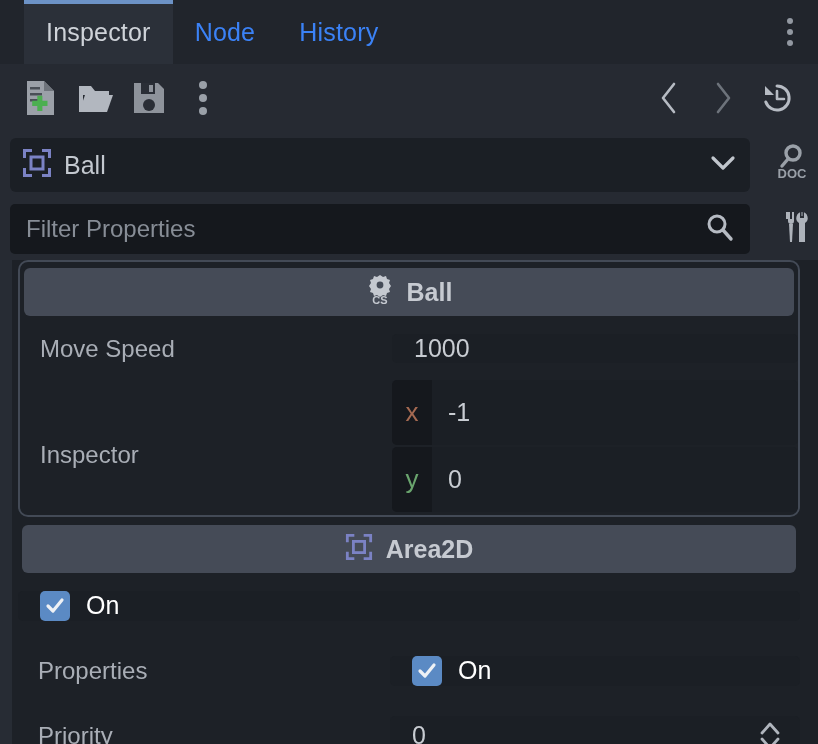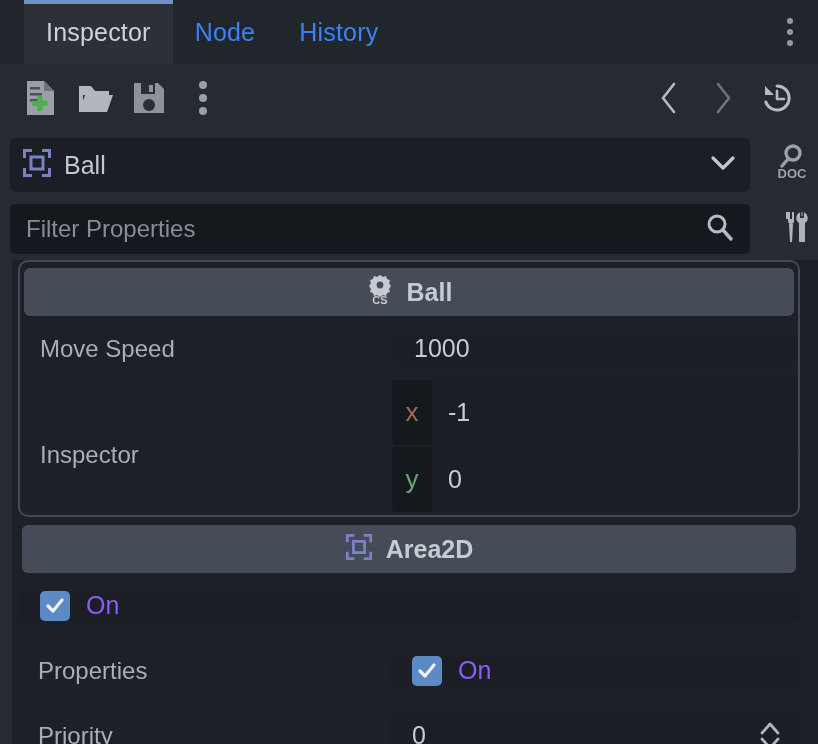--- a/index.html
+++ b/index.html
@@ -241,21 +241,21 @@
     background: #5b8ac4;
     display: flex;
     align-items: center;
     justify-content: center;
     margin-right: 16px;
     flex: none;
   }
   .cbox svg { display: block; }
   .onlabel {
     font-size: 25px;
-    color: #8b5cf6;
+    color: #ffffff;
   }
 
   .spinner {
     margin-left: auto;
     width: 36px; height: 40px;
     display: flex;
     align-items: center;
     justify-content: center;
   }
 </style>

